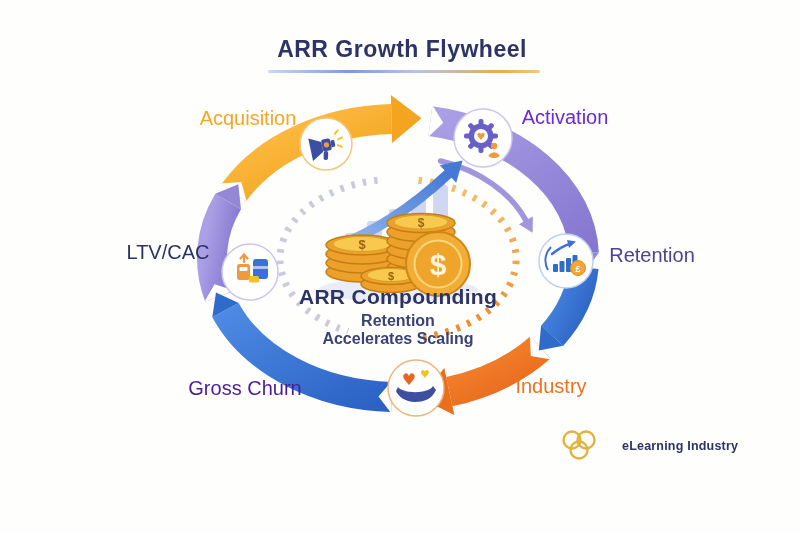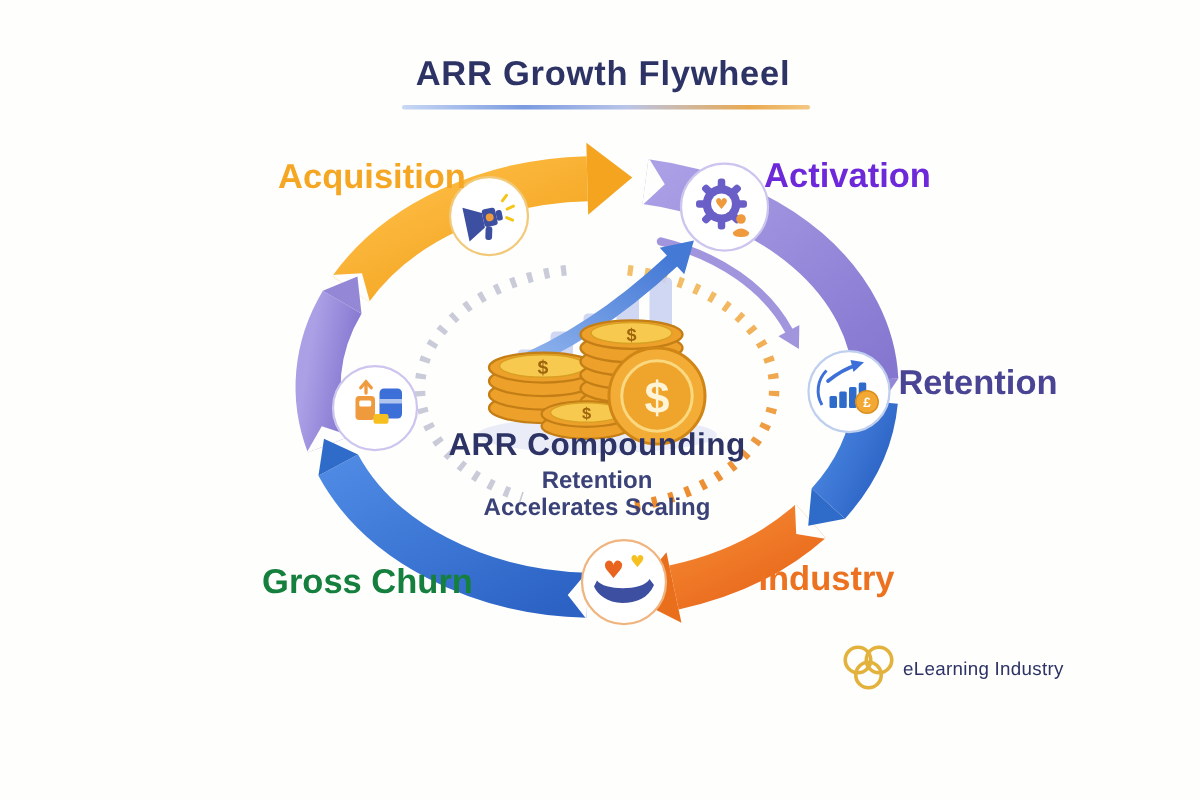--- a/index.html
+++ b/index.html
@@ -9,30 +9,30 @@
   }
   .abs{position:absolute;}
   .ctr{transform:translate(-50%,-50%);white-space:nowrap;}
   .title{
     font-size:23px;font-weight:800;color:#2d3365;letter-spacing:.5px;
   }
   .title-underline{
     left:268px;top:70px;width:272px;height:3px;border-radius:2px;
     background:linear-gradient(90deg,#c8d8f4 0%,#7b9be0 30%,#b9c4e8 55%,#e9a94f 85%,#f3c883 100%);
   }
-  .stage-label{font-size:23px;font-weight:700;}
+  .stage-label{font-size:20px;font-weight:400;}
   .lbl-acquisition{color:#f5a623;}
   .lbl-activation{color:#6d28d9;}
   .lbl-retention{color:#4a4494;}
   .lbl-expansion{color:#ed7220;}
-  .lbl-gross-churn{color:#15803d;}
+  .lbl-gross-churn{color:#4c1d95;}
   .lbl-ltv-cac{color:#2d3365;}
   .center-heading{font-size:21px;font-weight:800;color:#2d3365;letter-spacing:.3px;}
   .center-sub{font-size:16px;font-weight:600;color:#3a4277;}
-  .brand-text{font-size:12.5px;font-weight:400;color:#2d3365;letter-spacing:.2px;}
+  .brand-text{font-size:12.5px;font-weight:700;color:#2d3365;letter-spacing:.2px;margin-left:20px;}
   svg{position:absolute;left:0;top:0;}
 </style>
 </head>
 <body>
 
 <div class="page">
 
   <svg width="800" height="533" viewBox="0 0 800 533">
     <defs>
       <linearGradient id="gradYellow" x1="0" y1="0" x2="1" y2="1">
@@ -230,19 +230,20 @@
   </svg>
 
   <div class="abs ctr title" style="left:402px;top:49px;">ARR Growth Flywheel</div>
   <div class="abs title-underline"></div>
 
   <div class="abs ctr stage-label lbl-acquisition" style="left:248px;top:118px;">Acquisition</div>
   <div class="abs ctr stage-label lbl-activation" style="left:565px;top:117px;">Activation</div>
   <div class="abs ctr stage-label lbl-retention" style="left:652px;top:255px;">Retention</div>
   <div class="abs ctr stage-label lbl-expansion" style="left:551px;top:386px;">Industry</div>
   <div class="abs ctr stage-label lbl-gross-churn" style="left:245px;top:388px;">Gross Churn</div>
+  <div class="abs ctr stage-label lbl-ltv-cac" style="left:168px;top:252px;">LTV/CAC</div>
 
   <div class="abs ctr center-heading" style="left:398px;top:297px;">ARR Compounding</div>
   <div class="abs ctr center-sub" style="left:398px;top:321px;">Retention</div>
   <div class="abs ctr center-sub" style="left:398px;top:339px;">Accelerates Scaling</div>
 
   <div class="abs brand-text" style="left:602px;top:439px;">eLearning Industry</div>
 </div>
 
 </body></html>

